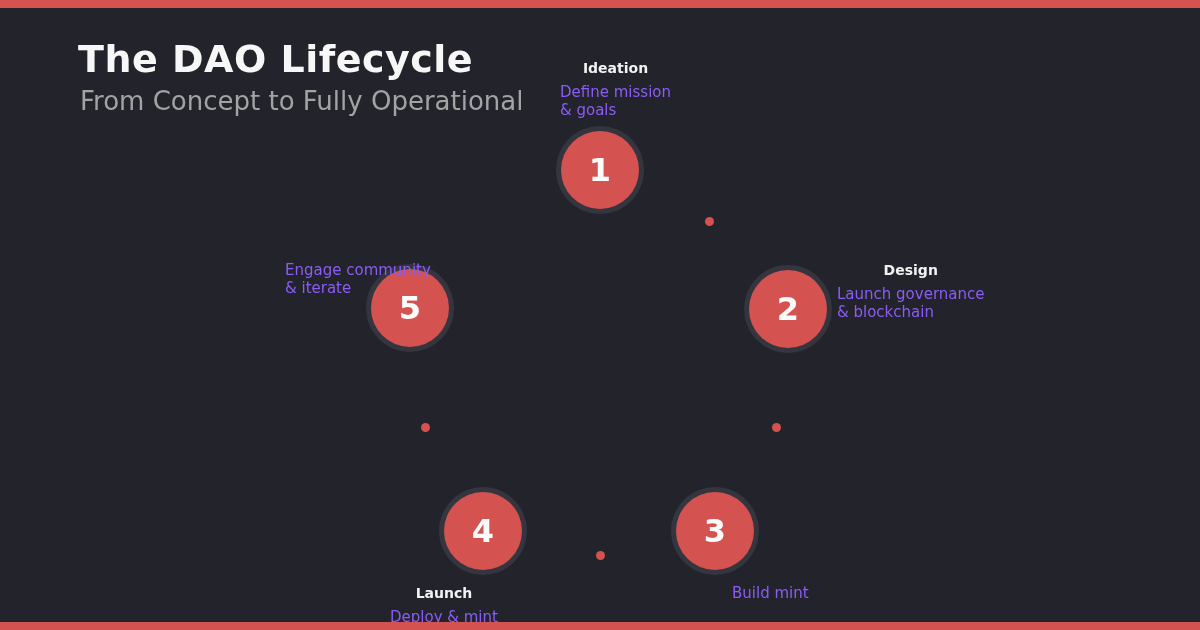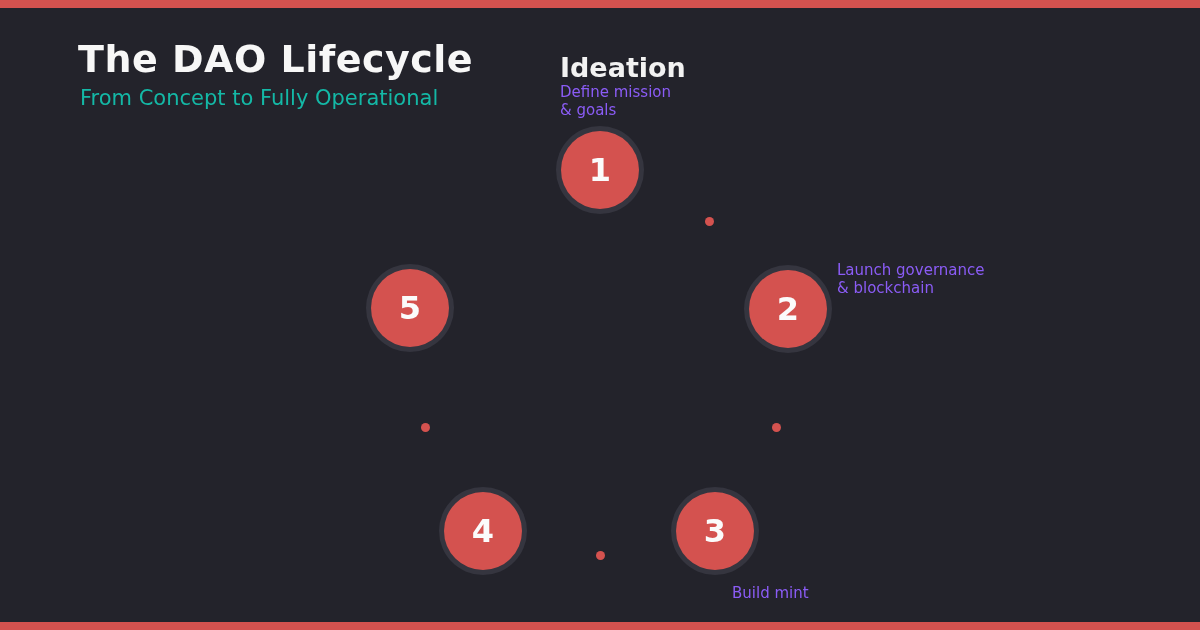--- a/index.html
+++ b/index.html
@@ -36,23 +36,23 @@
     font-weight: bold;
     color: #f7f7f7;
     letter-spacing: 0.5px;
     white-space: nowrap;
     z-index: 2;
   }
   .page-subtitle {
     position: absolute;
     left: 80px;
     top: 86px;
-    font-size: 21px;
+    font-size: 26px;
     line-height: 1.2;
-    color: #14b8a6;
+    color: #a3a3a3;
     white-space: nowrap;
     z-index: 2;
   }
 
   
   .stage-circle {
     position: absolute;
     width: 88px;
     height: 88px;
     border-radius: 50%;
@@ -80,24 +80,25 @@
   .circle-4 { left: 439px; top: 487px; }
   .circle-5 { left: 366px; top: 264px; }
 
   
   .stage-text {
     position: absolute;
     z-index: 2;
     white-space: nowrap;
   }
   .stage-label {
-    font-size: 27px;
+    font-size: 14px;
     line-height: 24px;
     font-weight: bold;
     color: #f2f2f2;
+    text-align: center;
   }
   .stage-desc {
     margin-top: 4px;
     font-size: 15px;
     line-height: 17.5px;
     color: #8b5cf6;
   }
   .text-1 { left: 560px; top: 56px; }
   .text-2 { left: 837px; top: 258px; }
   .text-3 { left: 732px; top: 581px; }
@@ -141,20 +142,21 @@
       <div>&amp; goals</div>
     </div>
   </div>
 
   <div class="stage-circle circle-2">
     <div class="inner">
       <span class="stage-number">2</span>
     </div>
   </div>
   <div class="stage-text text-2">
+    <div class="stage-label">Design</div>
     <div class="stage-desc">
       <div>Launch governance</div>
       <div>&amp; blockchain</div>
     </div>
   </div>
 
   <div class="stage-circle circle-3">
     <div class="inner">
       <span class="stage-number">3</span>
     </div>
@@ -163,27 +165,37 @@
     <div class="stage-desc">
       <div>Build mint</div>
     </div>
   </div>
 
   <div class="stage-circle circle-4">
     <div class="inner">
       <span class="stage-number">4</span>
     </div>
   </div>
+  <div class="stage-text text-4">
+    <div class="stage-label">Launch</div>
+    <div class="stage-desc">
+      <div>Deploy &amp; mint</div>
+    </div>
+  </div>
 
   <div class="stage-circle circle-5">
     <div class="inner">
       <span class="stage-number">5</span>
     </div>
   </div>
   <div class="stage-text text-5">
+    <div class="stage-desc">
+      <div>Engage community</div>
+      <div>&amp; iterate</div>
+    </div>
   </div>
 
   <div class="connector-dot dot-1"></div>
   <div class="connector-dot dot-2"></div>
   <div class="connector-dot dot-3"></div>
   <div class="connector-dot dot-4"></div>
 
 </div>
 
 </body></html>

